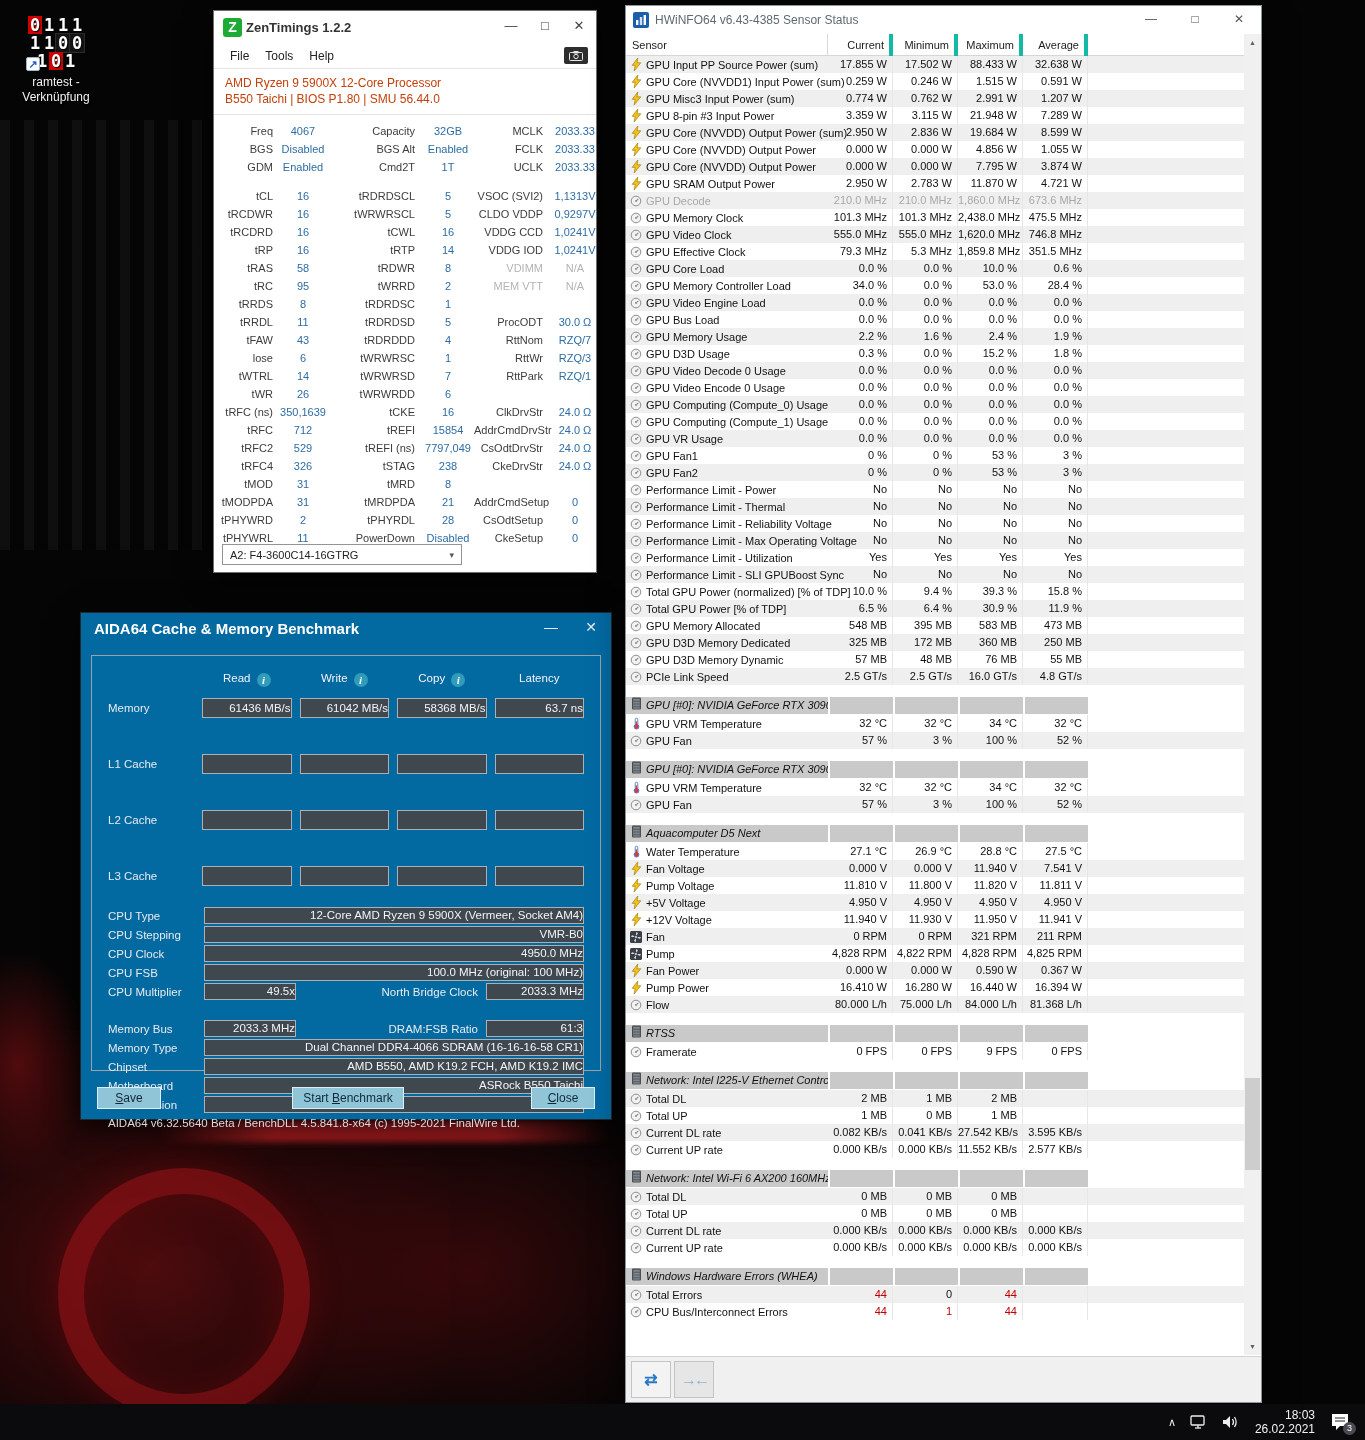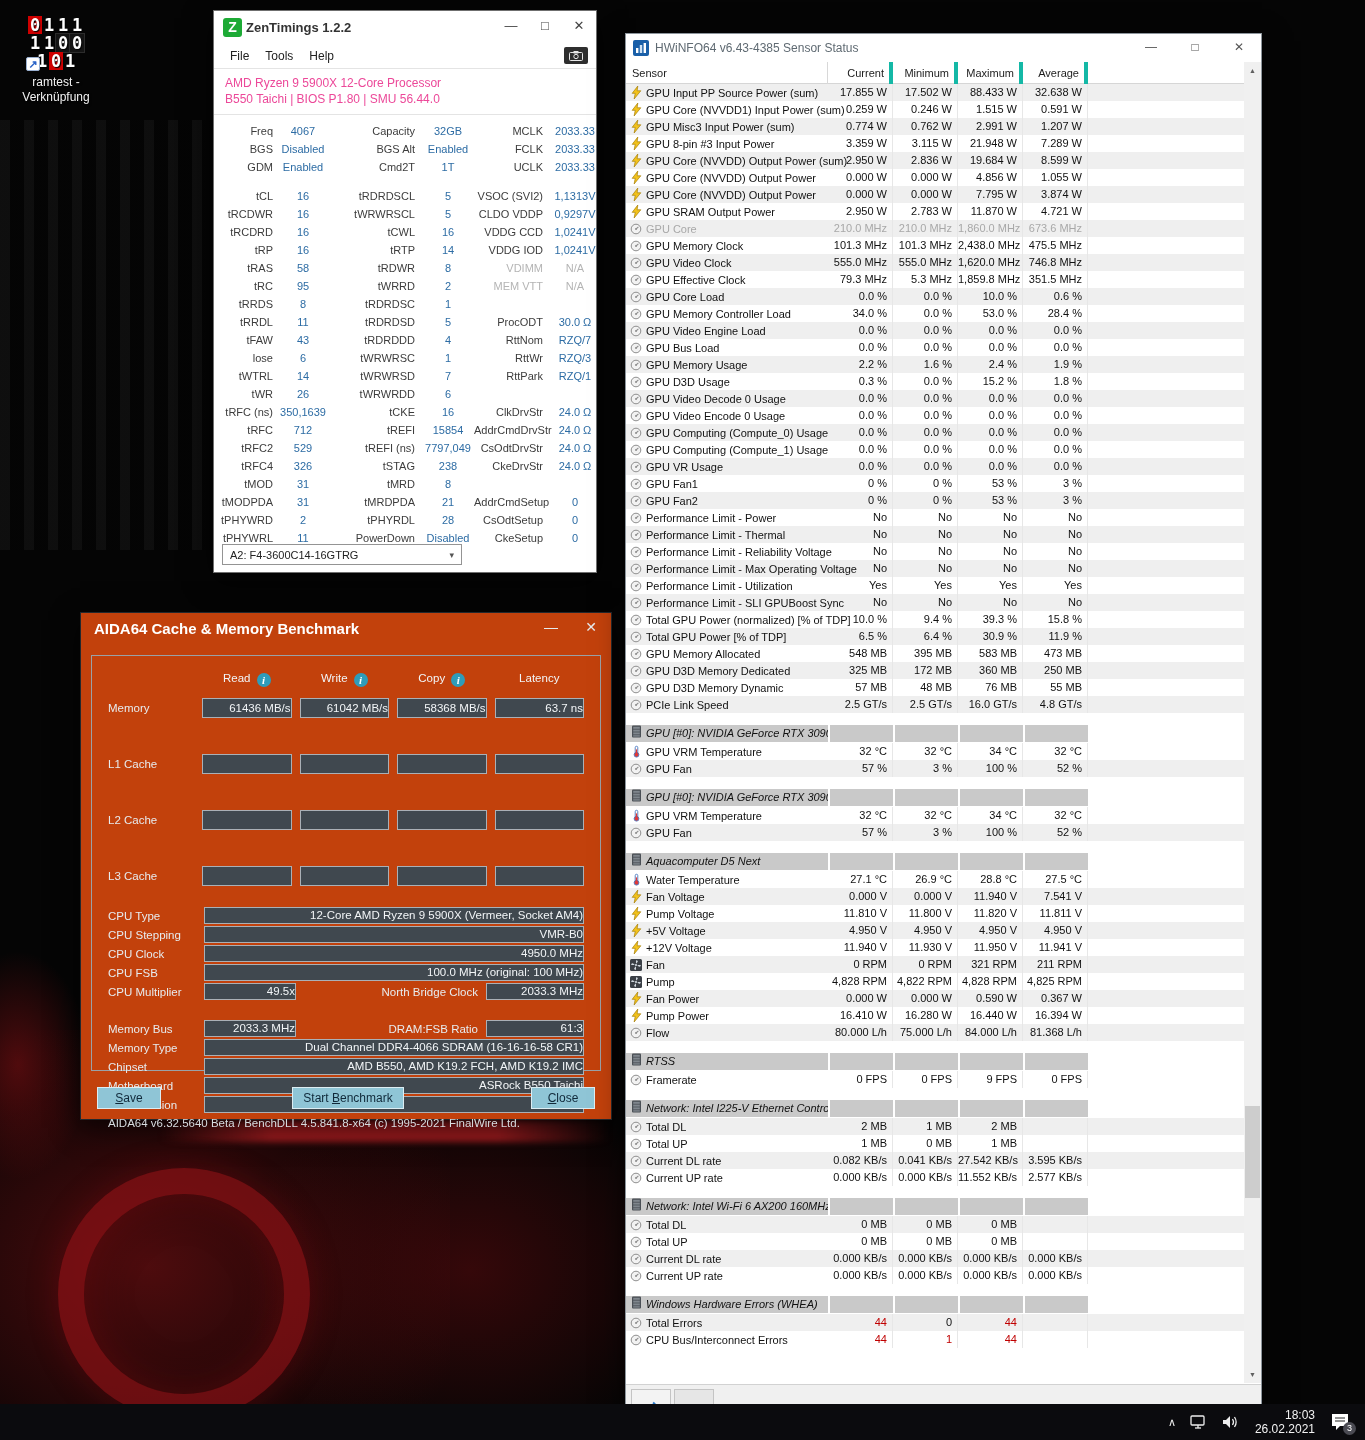--- a/index.html
+++ b/index.html
@@ -38,34 +38,34 @@
   .zt-titlebar { height:32px; display:flex; align-items:center; padding-left:9px; }
   .zt-logo { width:19px; height:19px; background:#1daa35; border-radius:3px; color:#fff; font-weight:bold;
     font-size:14px; text-align:center; line-height:19px; }
   .zt-title { margin-left:4px; font-size:13px; color:#333;font-weight:bold; }
   .zt-controls { margin-left:auto; display:flex; }
   .zt-ctl { width:34px; height:32px; text-align:center; line-height:30px; font-size:13px; color:#444; }
   .zt-menubar { height:26px; display:flex; align-items:center; padding:0 8px; border-bottom:1px solid #e4e4e4; }
   .zt-menu-item { padding:0 8px; font-size:12px; color:#222; }
   .zt-cam { margin-left:auto; width:24px; height:17px; background:#2e2e2e; border-radius:2px;
     display:flex; align-items:center; justify-content:center; }
-  .zt-info { padding:6px 11px 7px 11px; border-bottom:1px solid #e4e4e4; font-size:12px; color:#ec4899; line-height:16px; }
+  .zt-info { padding:6px 11px 7px 11px; border-bottom:1px solid #e4e4e4; font-size:12px; color:#c2410c; line-height:16px; }
   .zt-grid { display:grid; grid-template-columns:62px 46px 96px 52px 76px 50px; padding:0 4px; }
   .zt-grid > div { height:18px; line-height:18px; white-space:nowrap; }
   #zt-top { margin-top:7px; }
   #zt-main { margin-top:11px; }
   .zt-l { text-align:right; padding-right:7px; color:#3c3c3c; }
   .zt-v { text-align:center; color:#2d6ca4; }
   .zt-mut { color:#b4b4b4 !important; }
   .zt-dropdown { position:absolute; left:8px; bottom:7px; width:240px; height:21px; border:1px solid #949494;
     background:#fff; display:flex; align-items:center; padding-left:7px; font-size:11px; color:#222; }
   .zt-dd-arrow { margin-left:auto; padding-right:7px; color:#555; font-size:9px; }
 
   
-  .aida { position:absolute; left:80px; top:612px; width:532px; height:508px; background:#c2410c;
+  .aida { position:absolute; left:80px; top:612px; width:532px; height:508px; background:#0369a1;
     border:1px solid #23282d; box-shadow:0 8px 26px rgba(0,0,0,.65); color:#e9edf0; }
   .aida-titlebar { height:30px; display:flex; align-items:center; padding-left:13px; }
   .aida-title { font-size:15px; font-weight:bold; color:#fff; }
   .aida-controls { margin-left:auto; display:flex; }
   .aida-ctl { width:40px; height:30px; text-align:center; line-height:28px; color:#e6eaed; font-size:14px; }
   .aida-panel { position:absolute; left:10px; top:42px; right:10px; bottom:48px; border:1px solid #9aa1a7; padding:10px 16px; }
   .aida-bench { display:grid; grid-template-columns:86px repeat(4,1fr); gap:8px; align-items:center; }
   .aida-colh { text-align:center; font-size:11.5px; color:#f2f5f7; height:24px; line-height:24px; }
   .aida-icircle { display:inline-block; width:14px; height:14px; border-radius:50%; background:#2e9cba;
     color:#fff; font-family:"Liberation Serif",serif; font-style:italic; font-weight:bold; font-size:11px;
@@ -83,21 +83,21 @@
   .aida-footer { margin-top:4px; font-size:11.5px; color:#d6dbdf; }
   .aida-btn { position:absolute; bottom:10px; height:22px; background:#8fc5d6; border:1px solid #dcedf3;
     color:#10293a; font-size:12px; text-align:center; line-height:20px; }
   .aida-btn u { text-decoration:underline; }
   #aida-btn-save { left:16px; width:64px; }
   #aida-btn-start { left:211px; width:112px; }
   #aida-btn-close { right:16px; width:64px; }
 
   
   .hw { position:absolute; left:625px; top:5px; width:637px; height:1398px; background:#fff;
-    border:1px solid #8d959c; box-shadow:0 8px 26px rgba(0,0,0,.6);margin-top:28px; }
+    border:1px solid #8d959c; box-shadow:0 8px 26px rgba(0,0,0,.6); }
   .hw-titlebar { height:28px; display:flex; align-items:center; padding-left:7px; background:#fff; }
   .hw-title { margin-left:6px; font-size:12px; color:#5f6a72; }
   .hw-controls { margin-left:auto; display:flex; }
   .hw-ctl { width:44px; height:28px; text-align:center; line-height:26px; color:#555; font-size:12px; }
   .hw-head { position:absolute; left:0; top:28px; width:620px; height:22px; display:grid;
     grid-template-columns:20px 182px 65px 65px 65px 65px 1fr; border-bottom:1px solid #d6d6d6;
     font-size:11px; color:#1c1c1c; align-items:center; }
   .hw-head .hname { grid-column:1 / 3; padding-left:6px; border-right:1px solid #d8d8d8; height:100%; line-height:22px; }
   .hw-head .hval { text-align:right; padding-right:5px; border-right:4px solid #14b8a6; height:100%; line-height:22px; }
   .hw-listwrap { position:absolute; left:0; top:50px; width:620px; bottom:47px; overflow:hidden; }
@@ -547,21 +547,21 @@
         <div class="hw-v">11.870 W</div>
         <div class="hw-v">4.721 W</div>
         <div></div>
       </div>
       <div class="hw-row sh dim">
         <div class="hw-ic"><svg width="12" height="12" viewBox="0 0 12 12">
             <circle cx="6" cy="6" r="4.8" fill="#f2f2f2" stroke="#8f8f8f"></circle>
             <circle cx="6" cy="6" r="1" fill="#8f8f8f"></circle>
             <path d="M6 6 L8.4 3.9" stroke="#8f8f8f" stroke-width="1.1"></path>
           </svg></div>
-        <div class="hw-nm">GPU Core</div>
+        <div class="hw-nm">GPU Decode</div>
         <div class="hw-v">210.0 MHz</div>
         <div class="hw-v">210.0 MHz</div>
         <div class="hw-v">1,860.0 MHz</div>
         <div class="hw-v">673.6 MHz</div>
         <div></div>
       </div>
       <div class="hw-row">
         <div class="hw-ic"><svg width="12" height="12" viewBox="0 0 12 12">
             <circle cx="6" cy="6" r="4.8" fill="#f2f2f2" stroke="#8f8f8f"></circle>
             <circle cx="6" cy="6" r="1" fill="#8f8f8f"></circle>

